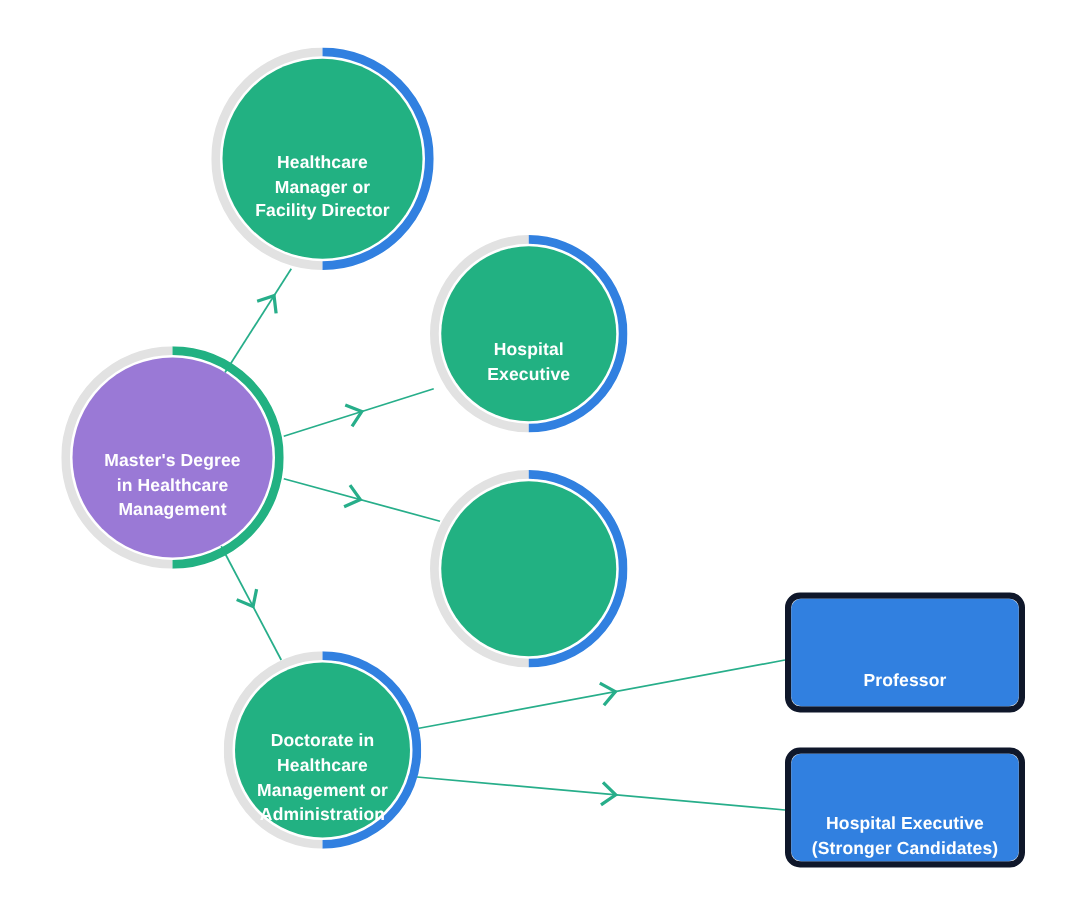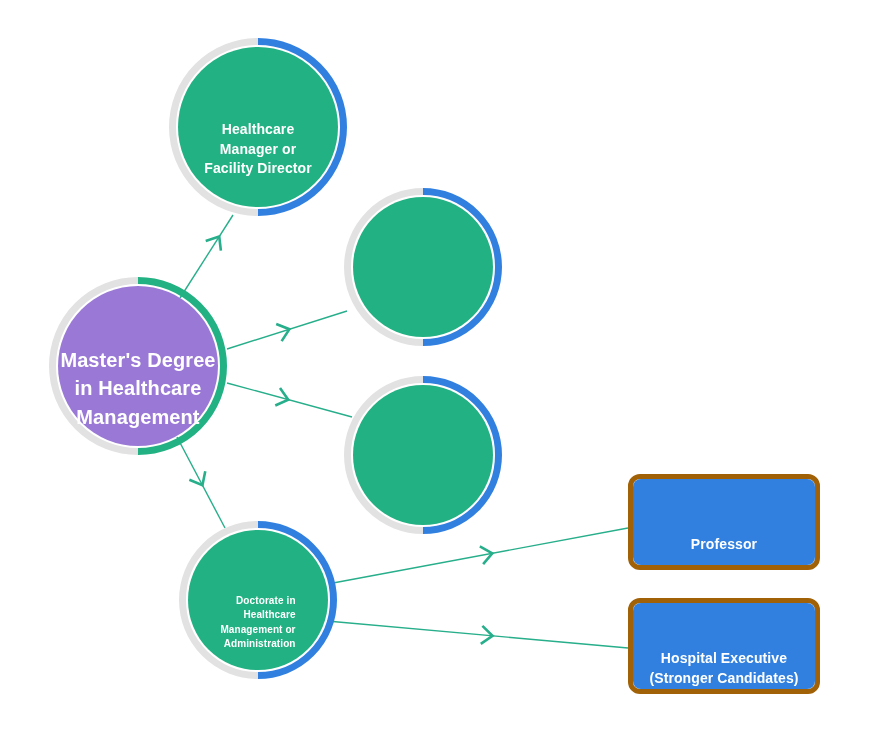--- a/index.html
+++ b/index.html
@@ -60,21 +60,21 @@
     z-index: 1;
     pointer-events: none;
   }
   .disc {
     position: absolute;
     border-radius: 50%;
     z-index: 2;
   }
   .rect-node {
     border-radius: 12px;
-    border: 5px solid #a16207;
+    border: 5px solid #0f172a;
     background: #3180e0;
     box-sizing: border-box;
   }
   .rect-inner {
     position: absolute;
     inset: 0;
     border-radius: 8px;
     background: #3180e0;
     z-index: 2;
   }
@@ -103,21 +103,21 @@
       <g>
         <line x1="333" y1="583" x2="628" y2="528" stroke="#27ae8a" stroke-width="1.4"></line>
         <path d="M -11 -9 L 0 0 L -11 9" fill="none" stroke="#27ae8a" stroke-width="2.6" stroke-linecap="butt" stroke-linejoin="miter" transform="translate(492.3,553.3) rotate(-10.561010691196383)"></path>
       </g>
       <g>
         <line x1="327" y1="621" x2="628" y2="648" stroke="#27ae8a" stroke-width="1.4"></line>
         <path d="M -11 -9 L 0 0 L -11 9" fill="none" stroke="#27ae8a" stroke-width="2.6" stroke-linecap="butt" stroke-linejoin="miter" transform="translate(492.55,635.85) rotate(5.125770127521534)"></path>
       </g>
     </svg>
   <div id="node-layer">
-      <div class="node node-circle" style="font-size: 20px; left: 49px; top: 277px; width: 178px; height: 178px;">
+      <div class="node node-circle" style="font-size: 14px; left: 49px; top: 277px; width: 178px; height: 178px;">
         <svg class="ring" viewBox="0 0 178 178">
           <path d="M 89 3.5 A 85.5 85.5 0 0 0 89 174.5" fill="none" stroke="#e2e2e2" stroke-width="7"></path>
           <path d="M 89 3.5 A 85.5 85.5 0 0 1 89 174.5" fill="none" stroke="#22b182" stroke-width="7"></path>
         </svg>
         <div class="disc" style="left: 9px; top: 9px; width: 160px; height: 160px; background: rgb(154, 121, 214);"></div>
         <div class="node-label">Master's Degree
 in Healthcare
 Management</div>
       </div>
       <div class="node node-circle" style="font-size: 14px; left: 169px; top: 38px; width: 178px; height: 178px;">
@@ -129,29 +129,31 @@
         <div class="node-label">Healthcare
 Manager or
 Facility Director</div>
       </div>
       <div class="node node-circle" style="font-size: 14px; left: 344px; top: 188px; width: 158px; height: 158px;">
         <svg class="ring" viewBox="0 0 158 158">
           <path d="M 79 3.5 A 75.5 75.5 0 0 0 79 154.5" fill="none" stroke="#e2e2e2" stroke-width="7"></path>
           <path d="M 79 3.5 A 75.5 75.5 0 0 1 79 154.5" fill="none" stroke="#3180e0" stroke-width="7"></path>
         </svg>
         <div class="disc" style="left: 9px; top: 9px; width: 140px; height: 140px; background: rgb(34, 177, 130);"></div>
+        <div class="node-label">Hospital
+Executive</div>
       </div>
       <div class="node node-circle" style="font-size: 14px; left: 344px; top: 376px; width: 158px; height: 158px;">
         <svg class="ring" viewBox="0 0 158 158">
           <path d="M 79 3.5 A 75.5 75.5 0 0 0 79 154.5" fill="none" stroke="#e2e2e2" stroke-width="7"></path>
           <path d="M 79 3.5 A 75.5 75.5 0 0 1 79 154.5" fill="none" stroke="#3180e0" stroke-width="7"></path>
         </svg>
         <div class="disc" style="left: 9px; top: 9px; width: 140px; height: 140px; background: rgb(34, 177, 130);"></div>
       </div>
-      <div class="node node-circle" style="font-size: 10px; left: 179px; top: 521px; width: 158px; height: 158px; text-align: right;">
+      <div class="node node-circle" style="font-size: 14px; left: 179px; top: 521px; width: 158px; height: 158px;">
         <svg class="ring" viewBox="0 0 158 158">
           <path d="M 79 3.5 A 75.5 75.5 0 0 0 79 154.5" fill="none" stroke="#e2e2e2" stroke-width="7"></path>
           <path d="M 79 3.5 A 75.5 75.5 0 0 1 79 154.5" fill="none" stroke="#3180e0" stroke-width="7"></path>
         </svg>
         <div class="disc" style="left: 9px; top: 9px; width: 140px; height: 140px; background: rgb(34, 177, 130);"></div>
         <div class="node-label">Doctorate in
 Healthcare
 Management or
 Administration</div>
       </div>

